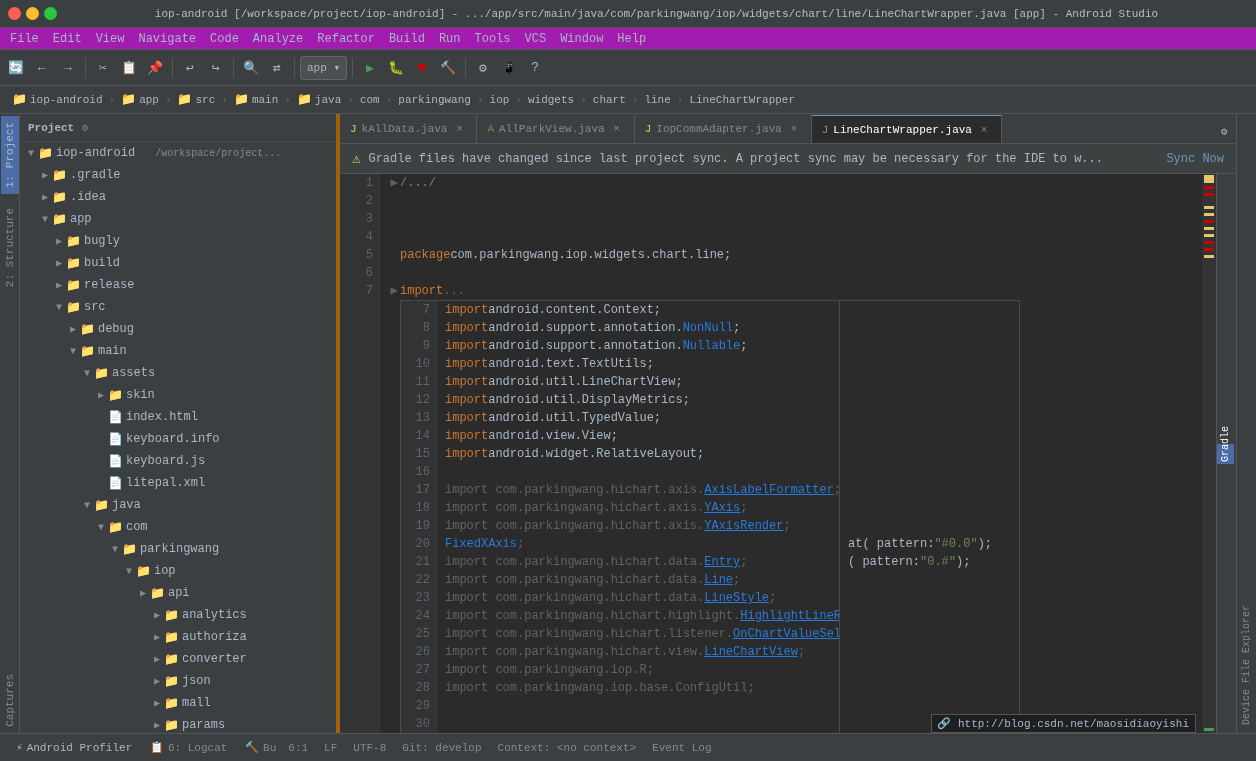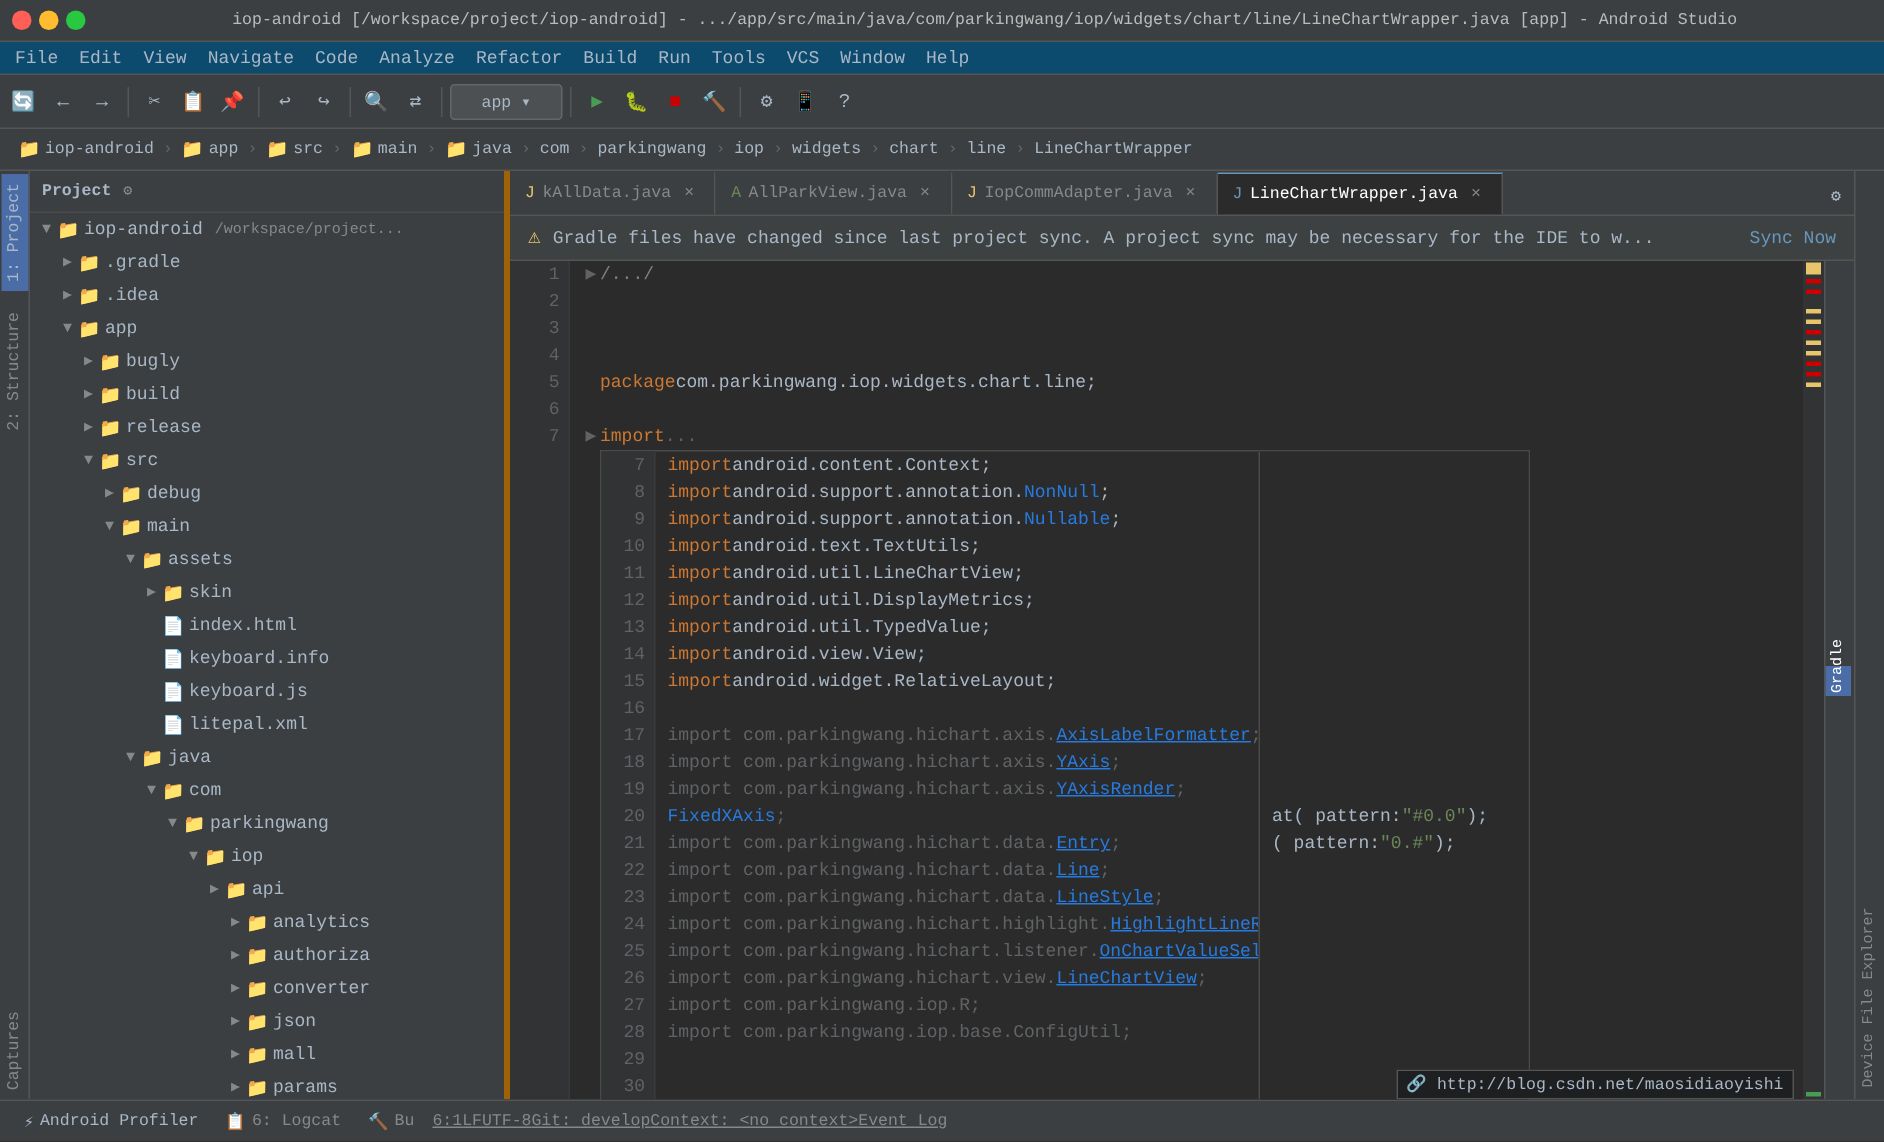--- a/index.html
+++ b/index.html
@@ -41,21 +41,21 @@
     .tb-max { background: #28c840; }
     .title-bar-text {
       font-size: 11px;
       color: #bbb;
       flex: 1;
       text-align: center;
     }
 
     
     .menu-bar {
-      background: #0c4a6e;
+      background: #a21caf;
       height: 22px;
       display: flex;
       align-items: center;
       padding: 0 4px;
       border-bottom: 1px solid #555;
       flex-shrink: 0;
       gap: 2px;
     }
     .menu-item {
       padding: 0 6px;
@@ -91,21 +91,21 @@
     .toolbar-separator {
       width: 1px;
       height: 20px;
       background: #555;
       margin: 0 3px;
     }
     .toolbar-app-btn {
       background: #4c5052;
       border: 1px solid #666;
       border-radius: 3px;
-      padding: 2px 20px;
+      padding: 2px 6px;
       font-size: 11px;
       color: #a9b7c6;
       height: 24px;
       display: flex;
       align-items: center;
     }
 
     
     .nav-bar {
       background: #3c3f41;
@@ -354,24 +354,23 @@
     .bottom-tab.active { color: #a9b7c6; }
     .status-text {
       flex: 1;
       font-size: 11px;
       color: #888;
       margin-left: 8px;
     }
     .status-right {
       display: flex;
       align-items: center;
-      gap: 0;
+      gap: 16px;
       font-size: 11px;
       color: #888;
-      text-decoration: underline;
     }
 
     
     .vertical-label {
       writing-mode: vertical-lr;
       transform: rotate(180deg);
       font-size: 11px;
       color: #888;
       padding: 6px 3px;
       cursor: pointer;
@@ -539,21 +538,21 @@
     <div class="panel-header">
       <span class="panel-header-title">Project</span>
       <span style="margin-left:4px; color:#888; font-size:10px;">⚙</span>
     </div>
     <div class="tree-scroll">
 
       <div class="tree-item">
         <span class="tree-arrow">▼</span>
         <span class="tree-icon folder-icon">📁</span>
         <span class="tree-label">iop-android</span>
-        <span style="color:#888;font-size:10px;margin-left:8px;">/workspace/project...</span>
+        <span style="color:#888;font-size:10px;margin-left:20px;">/workspace/project...</span>
       </div>
       <div class="tree-item">
         <span class="tree-arrow" style="margin-left:14px;">▶</span>
         <span class="tree-icon folder-icon">📁</span>
         <span class="tree-label">.gradle</span>
       </div>
       <div class="tree-item">
         <span class="tree-arrow" style="margin-left:14px;">▶</span>
         <span class="tree-icon folder-icon">📁</span>
         <span class="tree-label">.idea</span>

